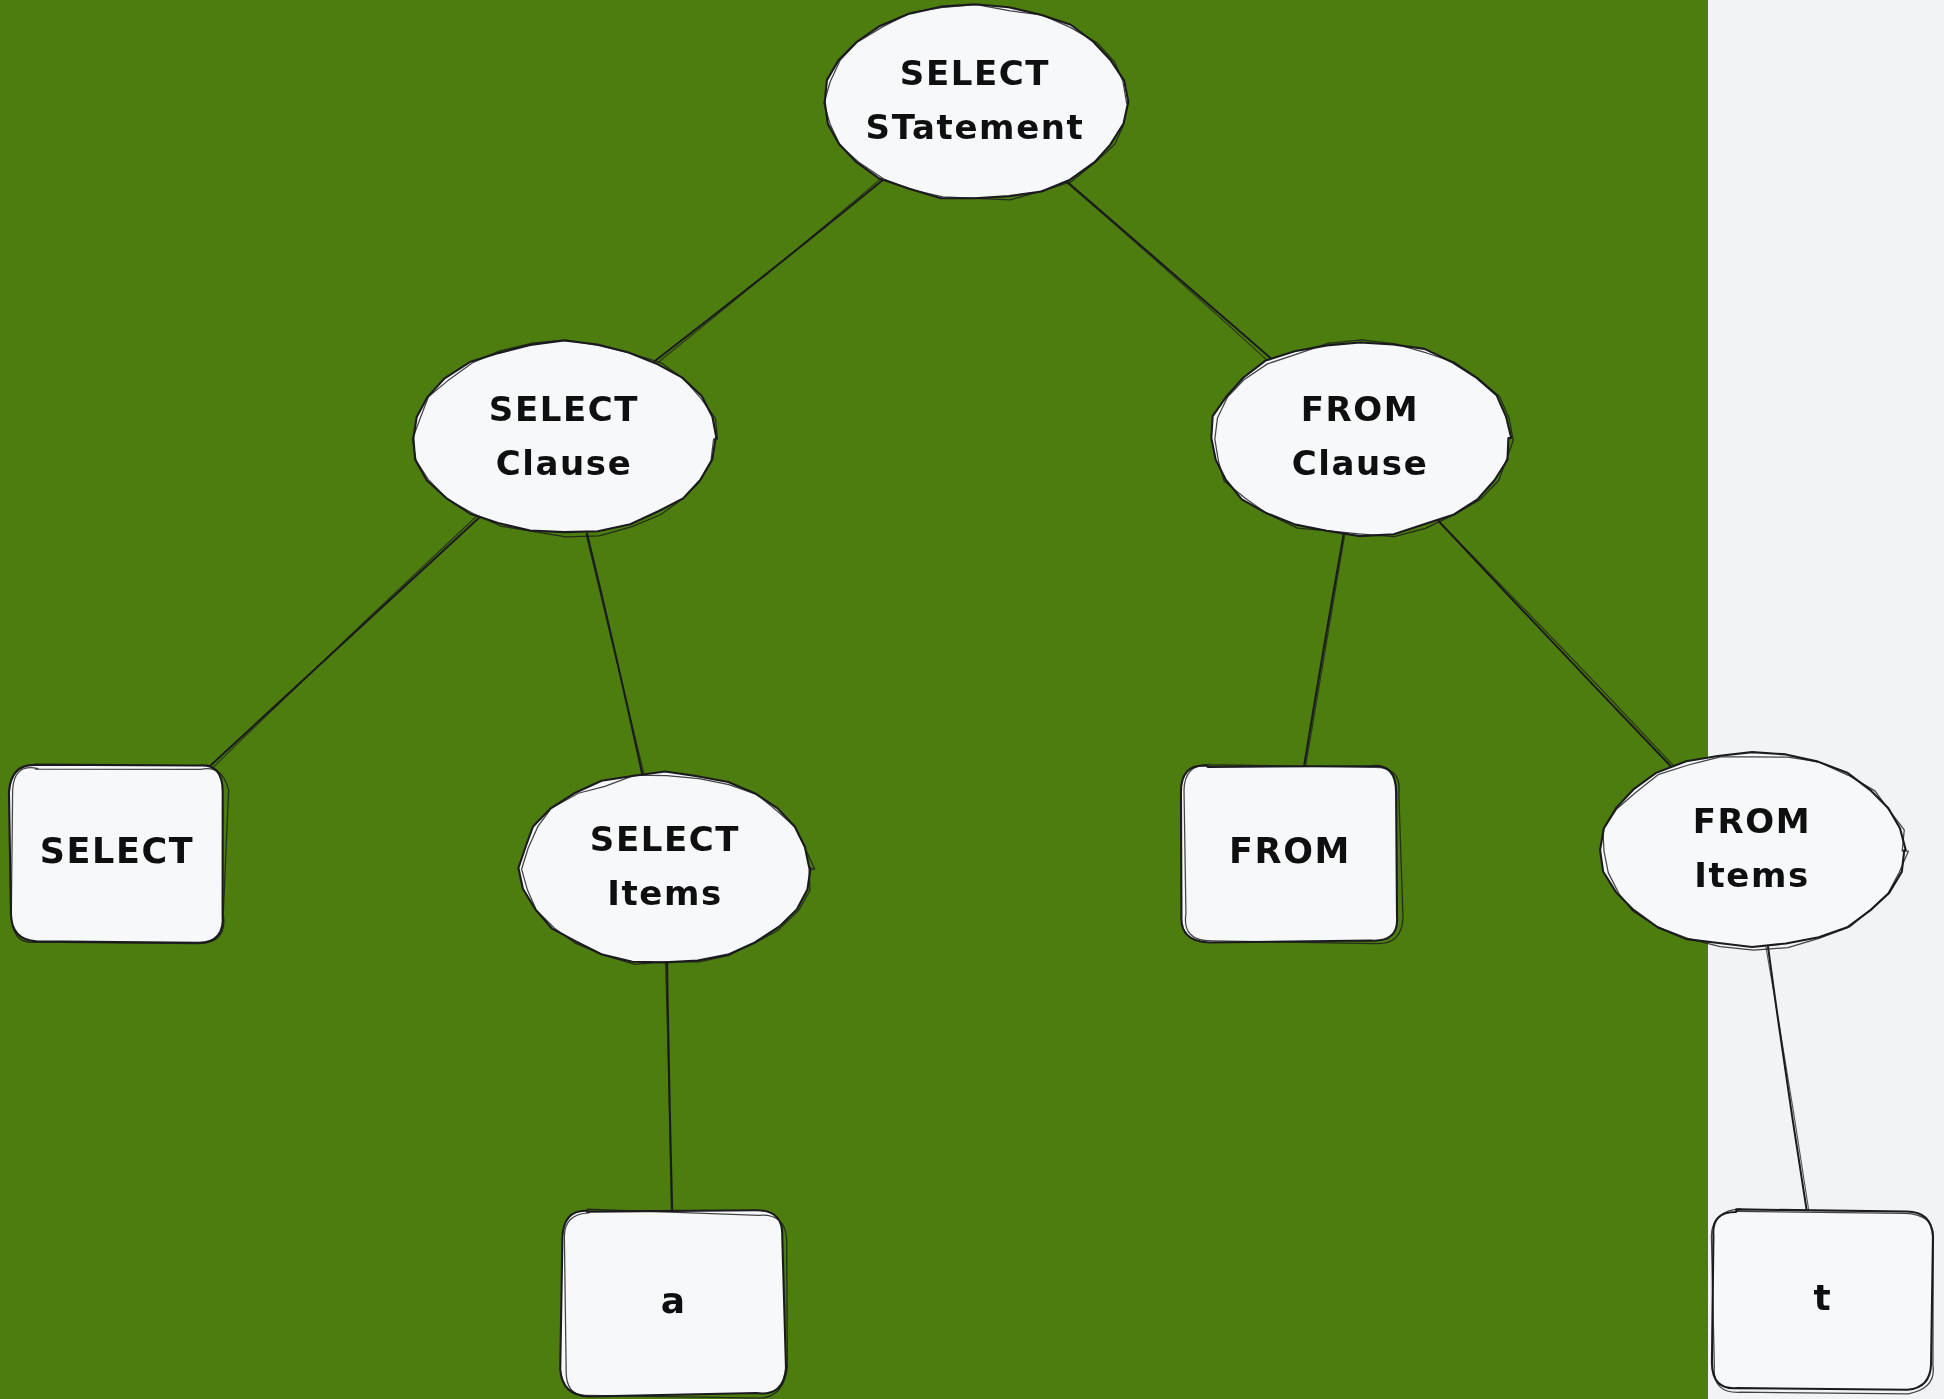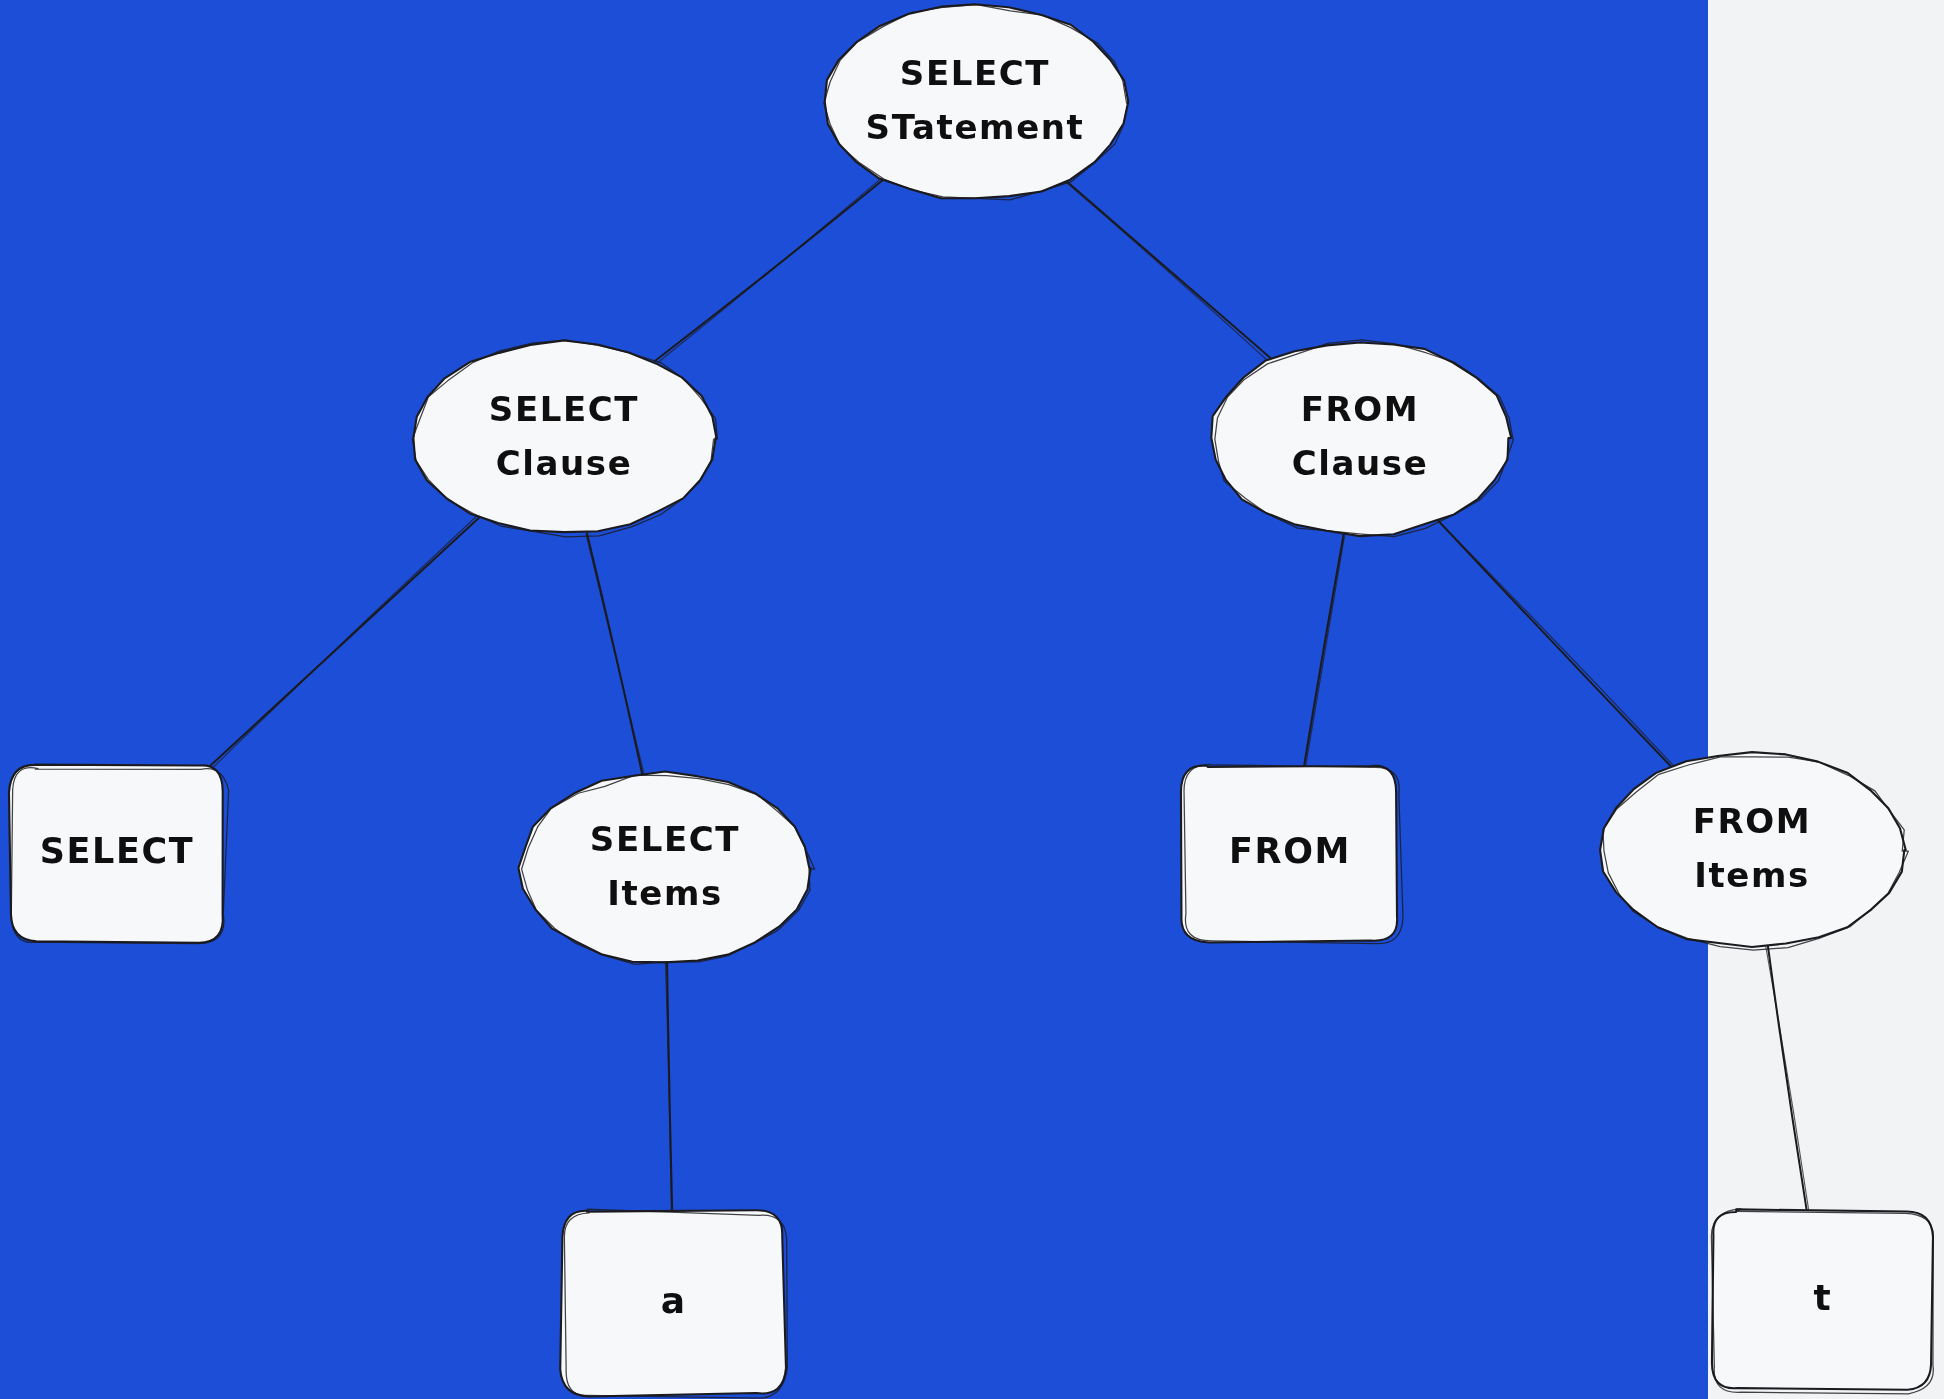--- a/index.html
+++ b/index.html
@@ -11,21 +11,21 @@
   body {
     width: 1944px;
     height: 1399px;
     overflow: hidden;
     font-family: "DejaVu Sans", sans-serif;
   }
   #canvas-root {
     position: relative;
     width: 1708px;
     height: 1399px;
-    background: #1d4ed8;
+    background: #4d7c0f;
   }
   svg#diagram {
     position: absolute;
     top: 0;
     left: 0;
     width: 1944px;
     height: 1399px;
     display: block;
   }
   .node-shape {

